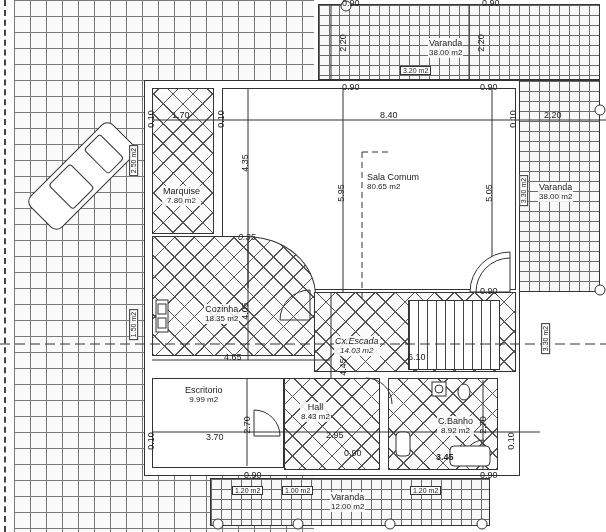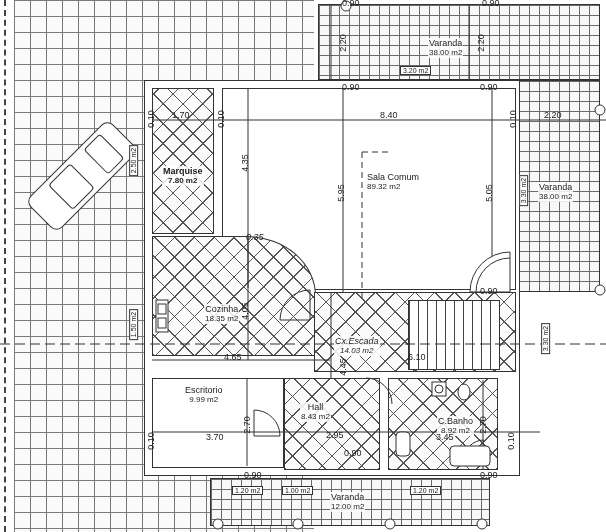--- a/index.html
+++ b/index.html
@@ -106,22 +106,22 @@
     <circle cx="600" cy="110" r="5" fill="#fff"></circle>
     <circle cx="600" cy="290" r="5" fill="#fff"></circle>
     <circle cx="218" cy="524" r="5" fill="#fff"></circle>
     <circle cx="298" cy="524" r="5" fill="#fff"></circle>
     <circle cx="390" cy="524" r="5" fill="#fff"></circle>
     <circle cx="482" cy="524" r="5" fill="#fff"></circle>
   </g>
 </svg>
 
 <div class="abs lbl" style="left:428px;top:38px;"><span>Varanda</span><span class="area">38.00 m2</span></div>
-<div class="abs lbl" style="left:162px;top:166px;font-weight:bold;"><span>Marquise</span><span class="area">7.80 m2</span></div>
-<div class="abs lbl" style="left:366px;top:172px;text-align:left;"><span>Sala Comum</span><span class="area">89.32 m2</span></div>
+<div class="abs lbl" style="left:162px;top:186px;"><span>Marquise</span><span class="area">7.80 m2</span></div>
+<div class="abs lbl" style="left:366px;top:172px;text-align:left;"><span>Sala Comum</span><span class="area">80.65 m2</span></div>
 <div class="abs lbl" style="left:538px;top:182px;"><span>Varanda</span><span class="area">38.00 m2</span></div>
 <div class="abs lbl" style="left:204px;top:304px;"><span>Cozinha</span><span class="area">18.35 m2</span></div>
 <div class="abs lbl" style="left:334px;top:336px;font-style:italic;"><span>Cx.Escada</span><span class="area">14.03 m2</span></div>
 <div class="abs lbl" style="left:184px;top:385px;"><span>Escritorio</span><span class="area">9.99 m2</span></div>
 <div class="abs lbl" style="left:300px;top:402px;"><span>Hall</span><span class="area">8.43 m2</span></div>
 <div class="abs lbl" style="left:428px;top:416px;margin-left:9px;"><span>C.Banho</span><span class="area">8.92 m2</span></div>
 <div class="abs lbl" style="left:330px;top:492px;"><span>Varanda</span><span class="area">12.00 m2</span></div>
 
 <div class="abs boxlbl" style="left:400px;top:66px;">3.20 m2</div>
 <div class="abs boxlbl" style="left:118px;top:156px;transform:rotate(-90deg);">2.50 m2</div>
@@ -140,28 +140,28 @@
 <div class="abs dim" style="left:480px;top:82px;">0.90</div>
 <div class="abs dim" style="left:172px;top:110px;">1.70</div>
 <div class="abs vdim" style="left:142px;top:114px;">0.10</div>
 <div class="abs vdim" style="left:212px;top:114px;">0.10</div>
 <div class="abs dim" style="left:356px;top:110px;padding-left:24px;">8.40</div>
 <div class="abs vdim" style="left:504px;top:114px;">0.10</div>
 <div class="abs dim" style="left:544px;top:110px;">2.20</div>
 <div class="abs vdim" style="left:236px;top:158px;">4.35</div>
 <div class="abs vdim" style="left:332px;top:188px;">5.95</div>
 <div class="abs vdim" style="left:480px;top:188px;">5.05</div>
-<div class="abs dim" style="left:246px;top:232px;font-style:italic;">0.35</div>
+<div class="abs dim" style="left:238px;top:232px;font-style:italic;">0.35</div>
 <div class="abs vdim" style="left:236px;top:306px;">4.05</div>
 <div class="abs dim" style="left:480px;top:286px;">0.90</div>
 <div class="abs dim" style="left:224px;top:352px;">4.65</div>
 <div class="abs dim" style="left:408px;top:352px;">6.10</div>
 <div class="abs vdim" style="left:334px;top:362px;">4.45</div>
 <div class="abs dim" style="left:206px;top:432px;">3.70</div>
 <div class="abs vdim" style="left:238px;top:420px;">2.70</div>
 <div class="abs vdim" style="left:142px;top:436px;">0.10</div>
 <div class="abs dim" style="left:326px;top:430px;">2.95</div>
 <div class="abs dim" style="left:344px;top:448px;">0.90</div>
-<div class="abs dim" style="left:436px;top:432px;">3.45</div>
+<div class="abs dim" style="left:436px;top:452px;font-weight:bold;">3.45</div>
 <div class="abs vdim" style="left:474px;top:420px;">2.70</div>
 <div class="abs vdim" style="left:502px;top:436px;">0.10</div>
 <div class="abs dim" style="left:244px;top:470px;">0.90</div>
 <div class="abs dim" style="left:480px;top:470px;">0.90</div>
 
 </body></html>

